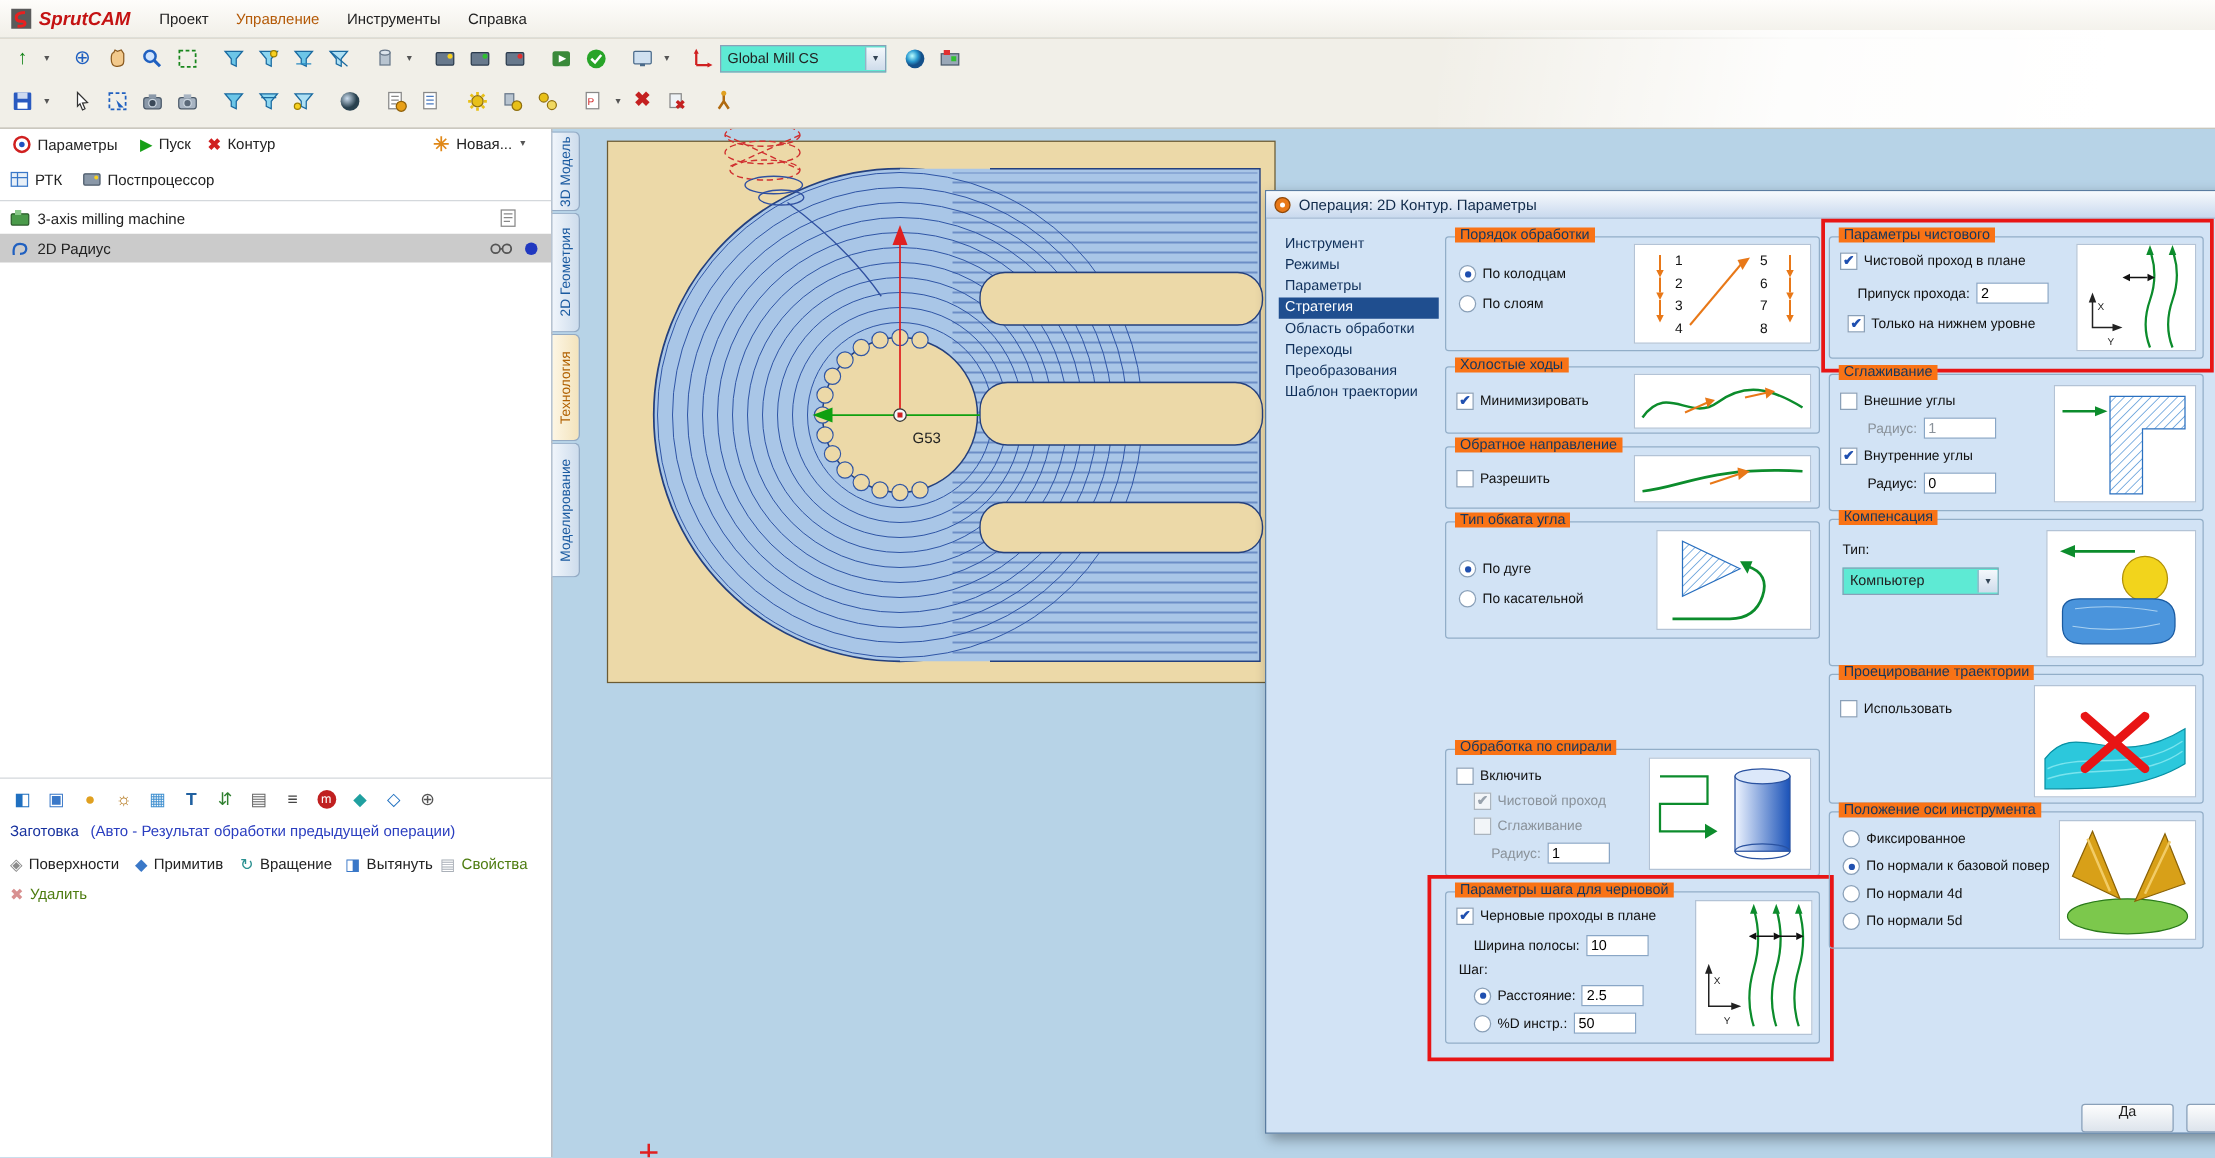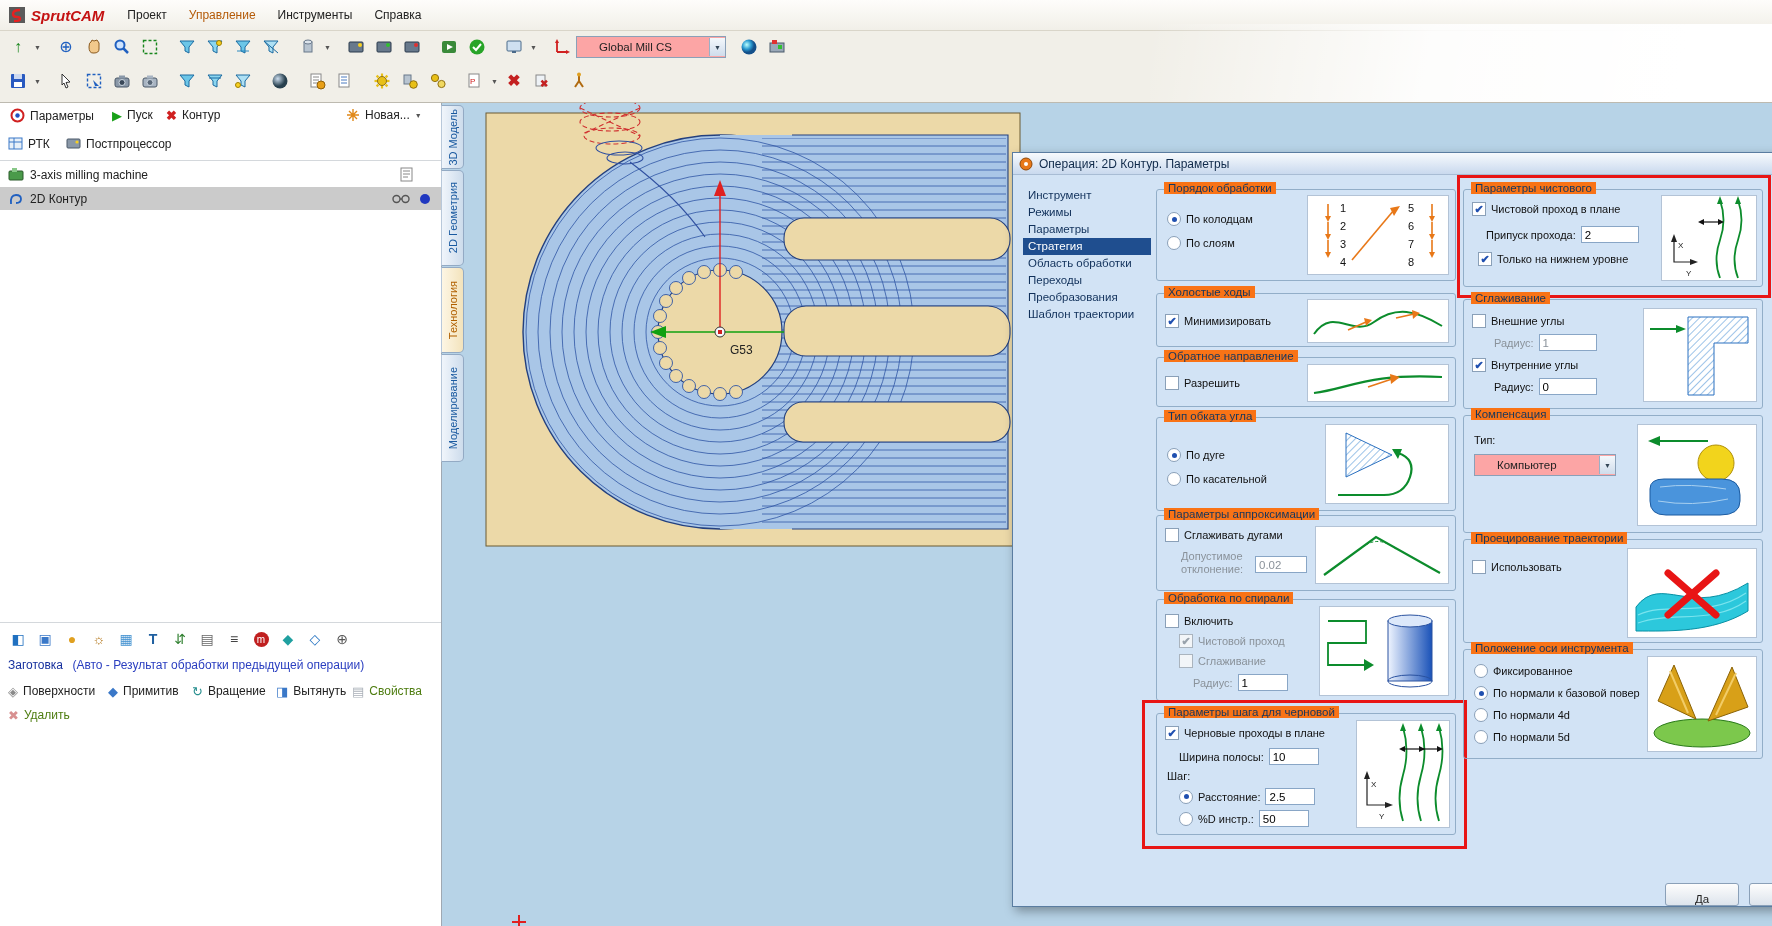--- a/index.html
+++ b/index.html
@@ -15,22 +15,22 @@
   .mitem.hot{color:#b45a08}
   .wtitle{position:absolute;left:850px;top:8px;font-size:12px;color:#111;white-space:nowrap}
   .wtitle .path{margin-left:14px;color:#111}
   .toolbar{position:absolute;left:0;top:30px;width:1772px;height:72px;background:#f1efe8;
            border-bottom:1px solid #bdbab0;z-index:5}
   .trow{position:absolute;left:4px;display:flex;align-items:center}
   .tb{width:26px;height:26px;border-radius:3px;display:inline-flex;align-items:center;justify-content:center;flex:none;margin:0 1px}
   .dd{width:11px;height:26px;display:inline-flex;align-items:center;justify-content:center;color:#555;font-size:7px;flex:none}
   .sep{width:9px;flex:none}
   .g{font-size:16px;line-height:1}
-  .combo{height:20px;background:#fca5a5;border:1px solid #8aa0b8;display:inline-flex;align-items:center;
-         padding-left:22px;font-size:11.5px;gap:4px}
+  .combo{height:20px;background:#5eead4;border:1px solid #8aa0b8;display:inline-flex;align-items:center;
+         padding-left:5px;font-size:11.5px;gap:4px}
   .combo .caret{width:15px;height:18px;background:linear-gradient(#f4f8fc,#cfdceb);border-left:1px solid #9ab0c6;
          display:inline-flex;align-items:center;justify-content:center;font-size:7px;color:#345;margin-left:auto}
   .smear{position:absolute;left:1150px;top:24px;width:622px;height:78px;z-index:7;pointer-events:none;
          background:linear-gradient(100deg,rgba(255,255,255,0) 0%,rgba(255,255,255,.88) 45%,#fff 85%)}
   
   .lpanel{position:absolute;left:0;top:102px;width:441px;height:824px;background:#fff;border-right:1px solid #9fa8b2;z-index:4}
   .pbtn{position:absolute;display:inline-flex;align-items:center;gap:5px;font-size:12px;color:#222;padding:2px 4px;white-space:nowrap}
   .pbtn .ic{font-size:13px;line-height:1}
   .trowitem{position:absolute;left:0;width:441px;height:23px;display:flex;align-items:center;gap:6px;
             padding-left:8px;box-sizing:border-box;font-size:12px;white-space:nowrap}
@@ -62,21 +62,21 @@
   .cb{width:12px;height:12px;background:#fff;border:1px solid #8aa0b8;display:inline-flex;align-items:center;
       justify-content:center;flex:none;font-size:11px;line-height:1;color:#2050b0;font-weight:bold}
   .cb.dis{border-color:#aab4be;color:#98a2ac;background:#f2f5f8}
   .rb{width:12px;height:12px;border-radius:50%;background:#fff;border:1px solid #8aa0b8;display:inline-flex;
       align-items:center;justify-content:center;flex:none}
   .rb.sel::after{content:"";width:5px;height:5px;border-radius:50%;background:#2050b0}
   .inp{height:15px;border:1px solid #89a6c6;background:#fff;font:11.5px "Liberation Sans",sans-serif;padding:0 3px}
   .diag{position:absolute;background:#fff;border:1px solid #b3c3d6}
   .redbox{position:absolute;border:3px solid #e81515;pointer-events:none}
   .dlgbtn{position:absolute;height:21px;background:linear-gradient(#fdfdfd,#dde4ec);border:1px solid #8aa0b8;
-          border-radius:3px;font-size:11.5px;display:flex;align-items:flex-end;justify-content:center}
+          border-radius:3px;font-size:11.5px;display:flex;align-items:flex-start;justify-content:center}
 </style>
 </head>
 <body>
 
 <svg style="position:absolute;left:462px;top:102px;z-index:1" width="1310" height="824" viewBox="0 0 1310 824">
   <defs>
     <clipPath id="pocketClip">
         <circle cx="258" cy="230" r="197"></circle>
         <rect x="258" y="33" width="288" height="394"></rect>
       </clipPath>
@@ -476,21 +476,21 @@
     <span>3-axis milling machine</span>
     <svg style="position:absolute;left:400px" width="14" height="15">
         <rect x="1" y="1" width="11" height="13" fill="#fff" stroke="#888"></rect>
         <path d="M3,4 H10 M3,7 H10 M3,10 H8" stroke="#888"></path>
       </svg>
   </div>
   <div class="trowitem sel" style="top:85px">
     <svg width="16" height="16">
         <path d="M3,13 Q2,4 8,4 Q13,4 13,8 Q13,12 8,12" fill="none" stroke="#2060c0" stroke-width="1.8"></path>
       </svg>
-    <span>2D Контур</span>
+    <span>2D Радиус</span>
     <svg style="position:absolute;left:392px" width="18" height="12">
         <circle cx="4.5" cy="6" r="3.5" fill="none" stroke="#555" stroke-width="1.4"></circle>
         <circle cx="13.5" cy="6" r="3.5" fill="none" stroke="#555" stroke-width="1.4"></circle>
         <path d="M8,6 H10" stroke="#555" stroke-width="1.4"></path>
       </svg>
     <span style="position:absolute;left:420px;width:10px;height:10px;border-radius:50%;background:#2038c0"></span>
   </div>
 
   <div class="hr" style="top:520px"></div>
   <div class="row" style="left:6px;top:526px;gap:3px">
@@ -662,38 +662,20 @@
               <line y2="5" stroke="#5a9ad8" stroke-width="1.2"></line>
             </pattern>
           </defs>
       <polygon points="20,8 20,52 66,30" fill="url(#h1)" stroke="#2a70c0"></polygon>
       <path d="M12,70 H58 Q78,70 84,52 Q90,34 72,28" stroke="#0c8c2c" stroke-width="2.2" fill="none"></path>
       <polygon points="76,24 66,24 72,34" fill="#0c8c2c"></polygon>
         </svg>
     </div>
   </div>
 
-  <div class="grp" style="left:143px;top:362px;width:298px;height:74px">
-    <span class="gt">Параметры аппроксимации</span>
-    <div class="row" style="left:8px;top:12px">
-        <span class="cb"></span>
-        <span class="lbl">Сглаживать дугами</span>
-      </div>
-    <div class="abs" style="left:24px;top:34px;font-size:11px;line-height:1.15;color:#8a929a">
-      <div>Допустимое</div>
-        <div>отклонение:</div>
-    </div>
-    <input class="inp abs" style="left: 98px; top: 40px; width: 44px; color: rgb(138, 146, 154);" value="0.02">
-    <div class="diag" style="right:6px;top:10px;width:132px;height:56px">
-      <svg width="132" height="56">
-          <path d="M8,48 L60,10 L124,46" stroke="#0c8c2c" stroke-width="2.2" fill="none"></path>
-      <path d="M42,24 Q60,6 80,22" stroke="#0c8c2c" stroke-width="1" fill="none" stroke-dasharray="3,2"></path>
-        </svg>
-    </div>
-  </div>
 
   <div class="grp" style="left:143px;top:446px;width:298px;height:100px">
     <span class="gt">Обработка по спирали</span>
     <div class="row" style="left:8px;top:14px">
         <span class="cb"></span>
         <span class="lbl">Включить</span>
       </div>
     <div class="row" style="left:22px;top:34px">
         <span class="cb dis">✔</span>
         <span class="lbl dim">Чистовой проход</span>

